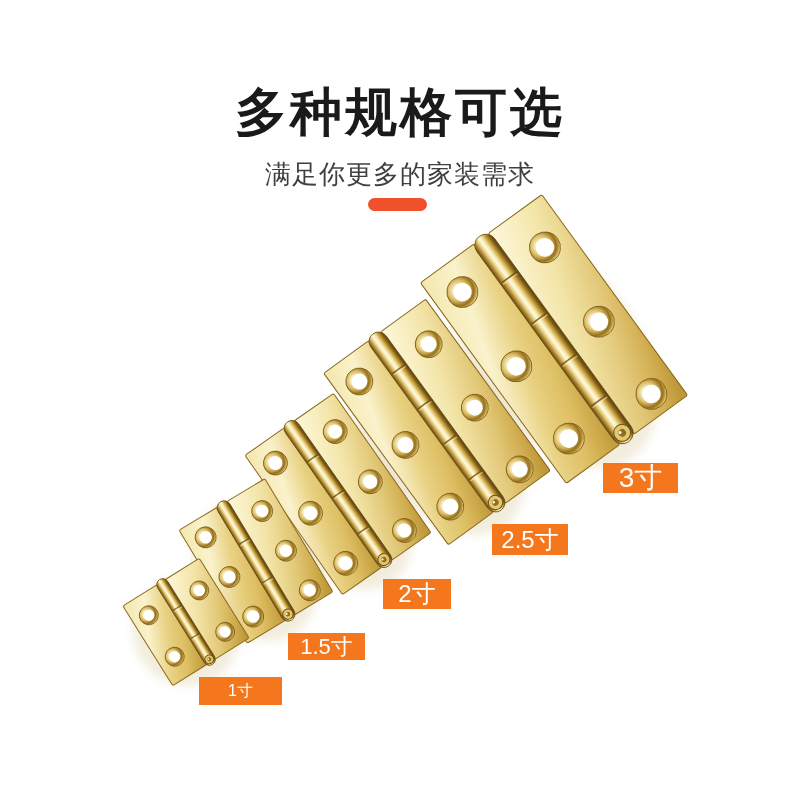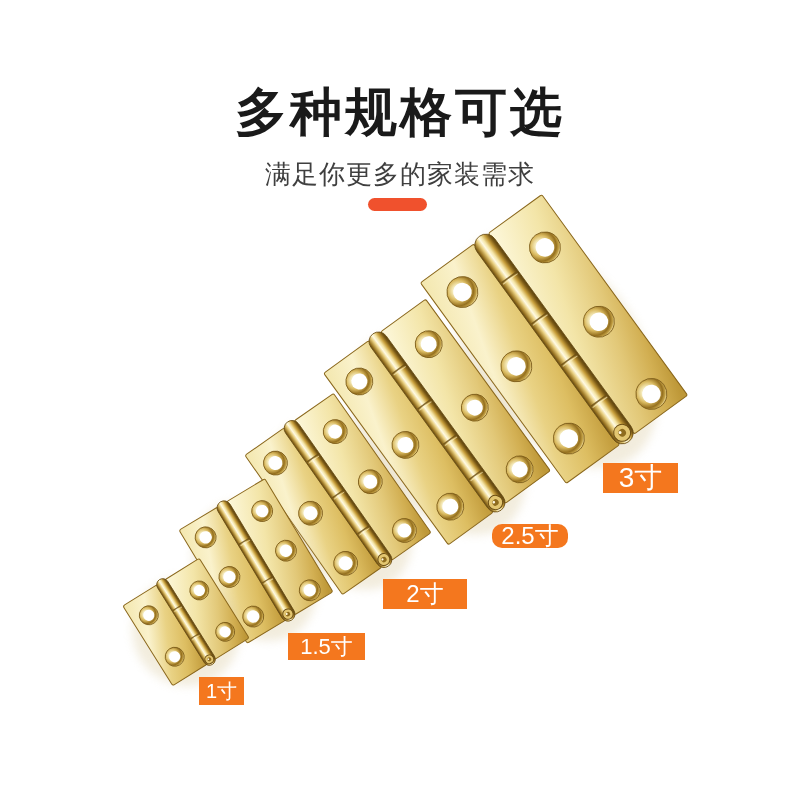--- a/index.html
+++ b/index.html
@@ -22,24 +22,24 @@
   .divider{
     position:absolute;left:368px;top:198px;width:59px;height:13px;
     border-radius:7px;background:var(--divider-red,#f0512d);
   }
   .scene{position:absolute;left:0;top:0;width:800px;height:800px;}
   .badge{
     position:absolute;display:flex;align-items:center;justify-content:center;
     background:var(--accent-orange,#f4771e);color:var(--badge-text,#ffffff);
     font-weight:400;
   }
-  .badge.b1{left:199px;top:677px;width:45px;height:28px;font-size:20px;}
+  .badge.b1{left:199px;top:677px;width:83px;height:28px;font-size:16px;}
   .badge.b2{left:288px;top:633px;width:77px;height:27px;font-size:22px;}
-  .badge.b3{left:383px;top:579px;width:84px;height:30px;font-size:24px;}
-  .badge.b4{left:492px;top:524px;width:76px;height:24px;font-size:24px;border-radius:10px;}
+  .badge.b3{left:383px;top:579px;width:68px;height:30px;font-size:24px;}
+  .badge.b4{left:492px;top:524px;width:76px;height:31px;font-size:24px;}
   .badge.b5{left:603px;top:463px;width:75px;height:30px;font-size:28px;}
 </style>
 </head>
 <body>
 
 <div class="stage">
 
   <div class="title">多种规格可选</div>
   <div class="subtitle">满足你更多的家装需求</div>
   <div class="divider"></div>

